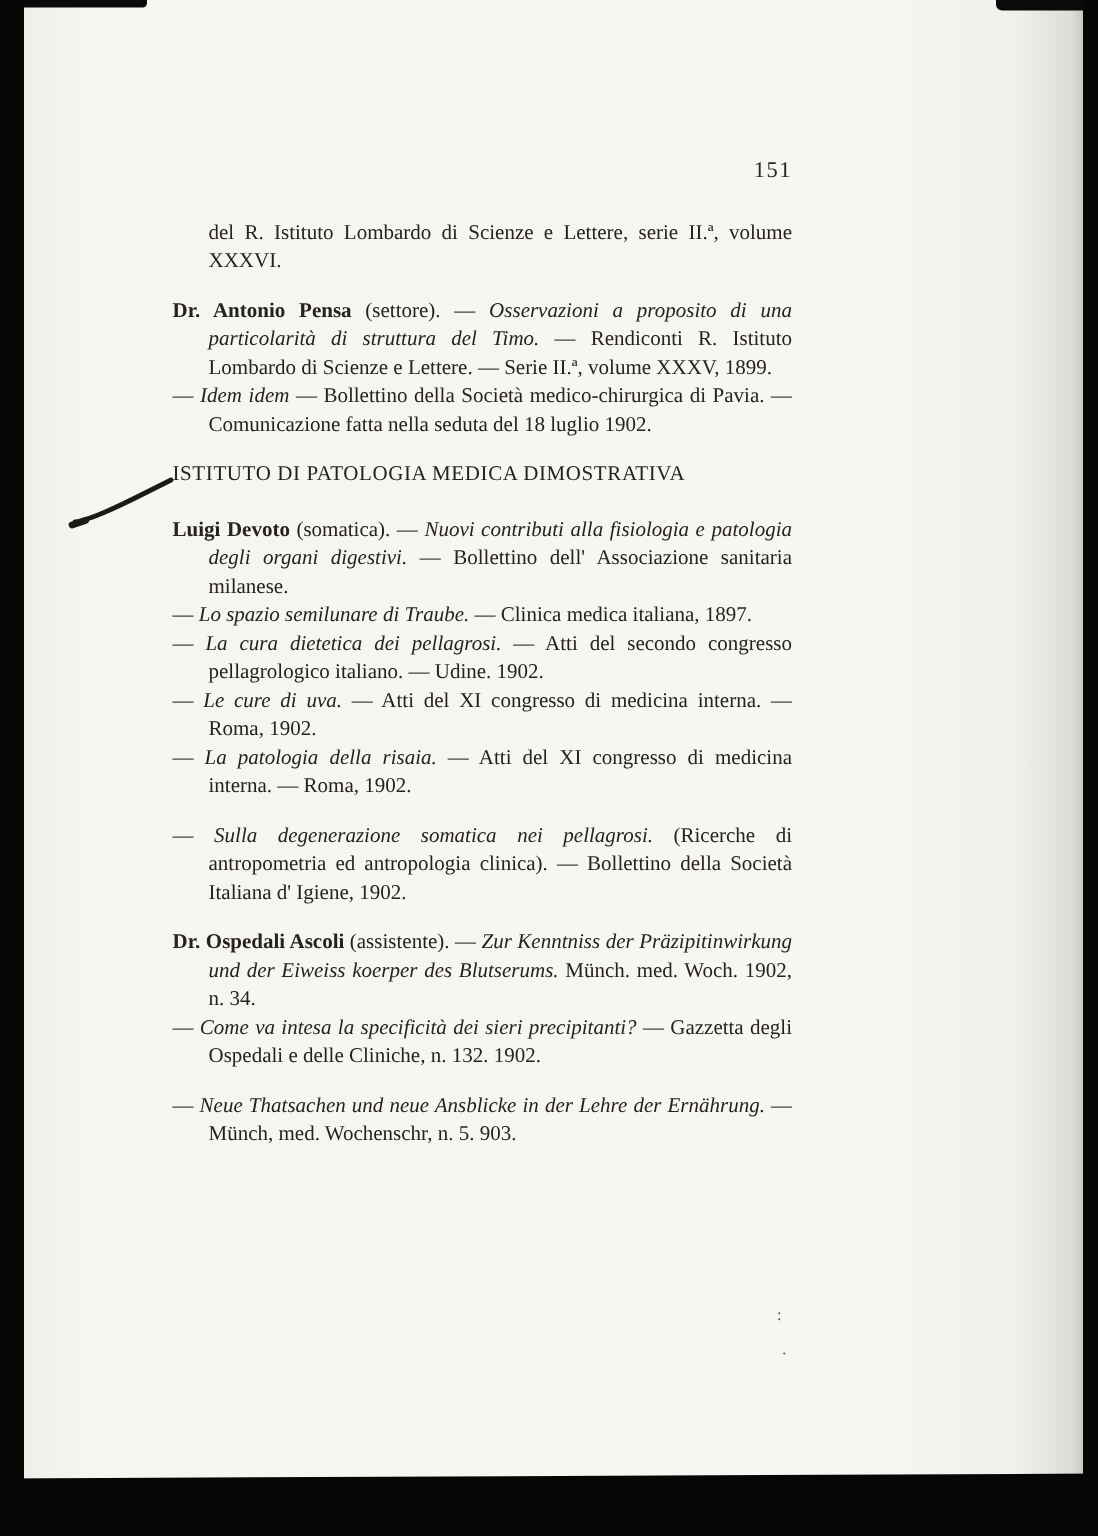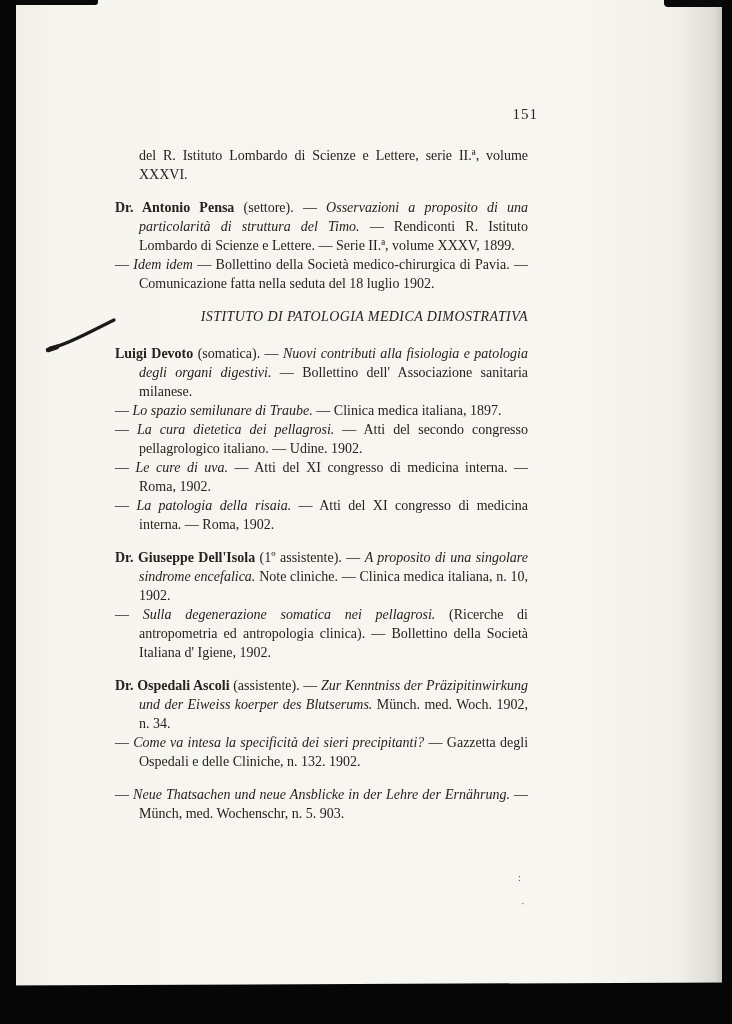--- a/index.html
+++ b/index.html
@@ -19,41 +19,41 @@
   .edge{position:absolute;background:#060606;}
   .edge-left{left:0;top:0;width:16px;height:100%;}
   .edge-right{right:0;top:0;width:10px;height:100%;}
   .edge-bottom{left:0;bottom:0;width:100%;height:37px;}
   .corner-tl{left:16px;top:0;width:82px;height:5px;background:#0a0a0a;position:absolute;border-radius:0 0 3px 0;}
   .corner-tr{right:10px;top:0;width:58px;height:7px;background:#0a0a0a;position:absolute;border-radius:0 0 0 4px;}
   .bottom-rough{position:absolute;left:0;bottom:30px;width:100%;height:10px;background:#060606;transform:rotate(-0.25deg);}
   .ink{position:absolute;left:44px;top:316px;}
   .speck{position:absolute;color:#55514b;font-size:11px;line-height:10px;}
   .page-number{
-    position:absolute;top:106px;left:109px;width:413px;
+    position:absolute;top:106px;left:99px;width:413px;
     text-align:right;font-size:15px;letter-spacing:1px;color:#2a2722;
   }
   .content{
     position:absolute;top:146px;left:99px;width:413px;
     font-size:14px;line-height:19px;color:#26231e;
     text-align:justify;
   }
   .group{margin:0 0 14px 0;}
   .group-final{margin-top:4px;}
   .entry{
     margin:0;padding-left:24px;text-indent:-24px;
     hyphens:manual;-webkit-hyphens:manual;
   }
   .entry.continuation{text-indent:0;}
   .run-b{font-weight:bold;}
   .run-i{font-style:italic;}
   .section-heading{
     margin:6px 0 18px 0;
     font-size:14px;font-weight:normal;
-    text-align:right;letter-spacing:0.4px;color:#26231e;font-style:italic;
+    text-align:left;letter-spacing:0.4px;color:#26231e;
   }
 </style>
 </head>
 <body>
 
 <div class="scan">
 
   <div class="page">
     <div class="page-number">151</div>
 
@@ -69,21 +69,20 @@
       <h2 class="section-heading">ISTITUTO DI PATOLOGIA MEDICA DIMOSTRATIVA</h2>
 
       <div class="group">
           <p class="entry"><span class="run-b">Luigi Devoto </span><span>(somatica). — </span><span class="run-i">Nuovi contributi alla fisiologia e patologia degli organi digestivi. </span><span>— Bollettino dell' Associa­zione sanitaria milanese.</span></p>
           <p class="entry"><span>— </span><span class="run-i">Lo spazio semilunare di Traube. </span><span>— Clinica medica italiana, 1897.</span></p>
           <p class="entry"><span>— </span><span class="run-i">La cura dietetica dei pellagrosi. </span><span>— Atti del secondo con­gresso pellagrologico italiano. — Udine. 1902.</span></p>
           <p class="entry"><span>— </span><span class="run-i">Le cure di uva. </span><span>— Atti del XI congresso di medicina in­terna. — Roma, 1902.</span></p>
           <p class="entry"><span>— </span><span class="run-i">La patologia della risaia. </span><span>— Atti del XI congresso di me­dicina interna. — Roma, 1902.</span></p>
         </div>
       <div class="group">
-          <p class="entry"><span class="run-b">Dr. Giuseppe Dell'Isola </span><span>(1º assistente). — </span><span class="run-i">A proposito di una singolare sindrome encefalica. </span><span>Note cliniche. — Clinica me­dica italiana, n. 10, 1902.</span></p>
           <p class="entry"><span>— </span><span class="run-i">Sulla degenerazione somatica nei pellagrosi. </span><span>(Ricerche di antropometria ed antropologia clinica). — Bollettino della Società Italiana d' Igiene, 1902.</span></p>
         </div>
       <div class="group">
           <p class="entry"><span class="run-b">Dr. Ospedali Ascoli </span><span>(assistente). — </span><span class="run-i">Zur Kenntniss der Prä­zipitinwirkung und der Eiweiss koerper des Blutserums. </span><span>Münch. med. Woch. 1902, n. 34.</span></p>
           <p class="entry"><span>— </span><span class="run-i">Come va intesa la specificità dei sieri precipitanti? </span><span>— Gaz­zetta degli Ospedali e delle Cliniche, n. 132. 1902.</span></p>
         </div>
       <div class="group group-final">
           <p class="entry"><span>— </span><span class="run-i">Neue Thatsachen und neue Ansblicke in der Lehre der Er­nährung. </span><span>— Münch, med. Wochenschr, n. 5. 903.</span></p>
         </div>
     </div>

